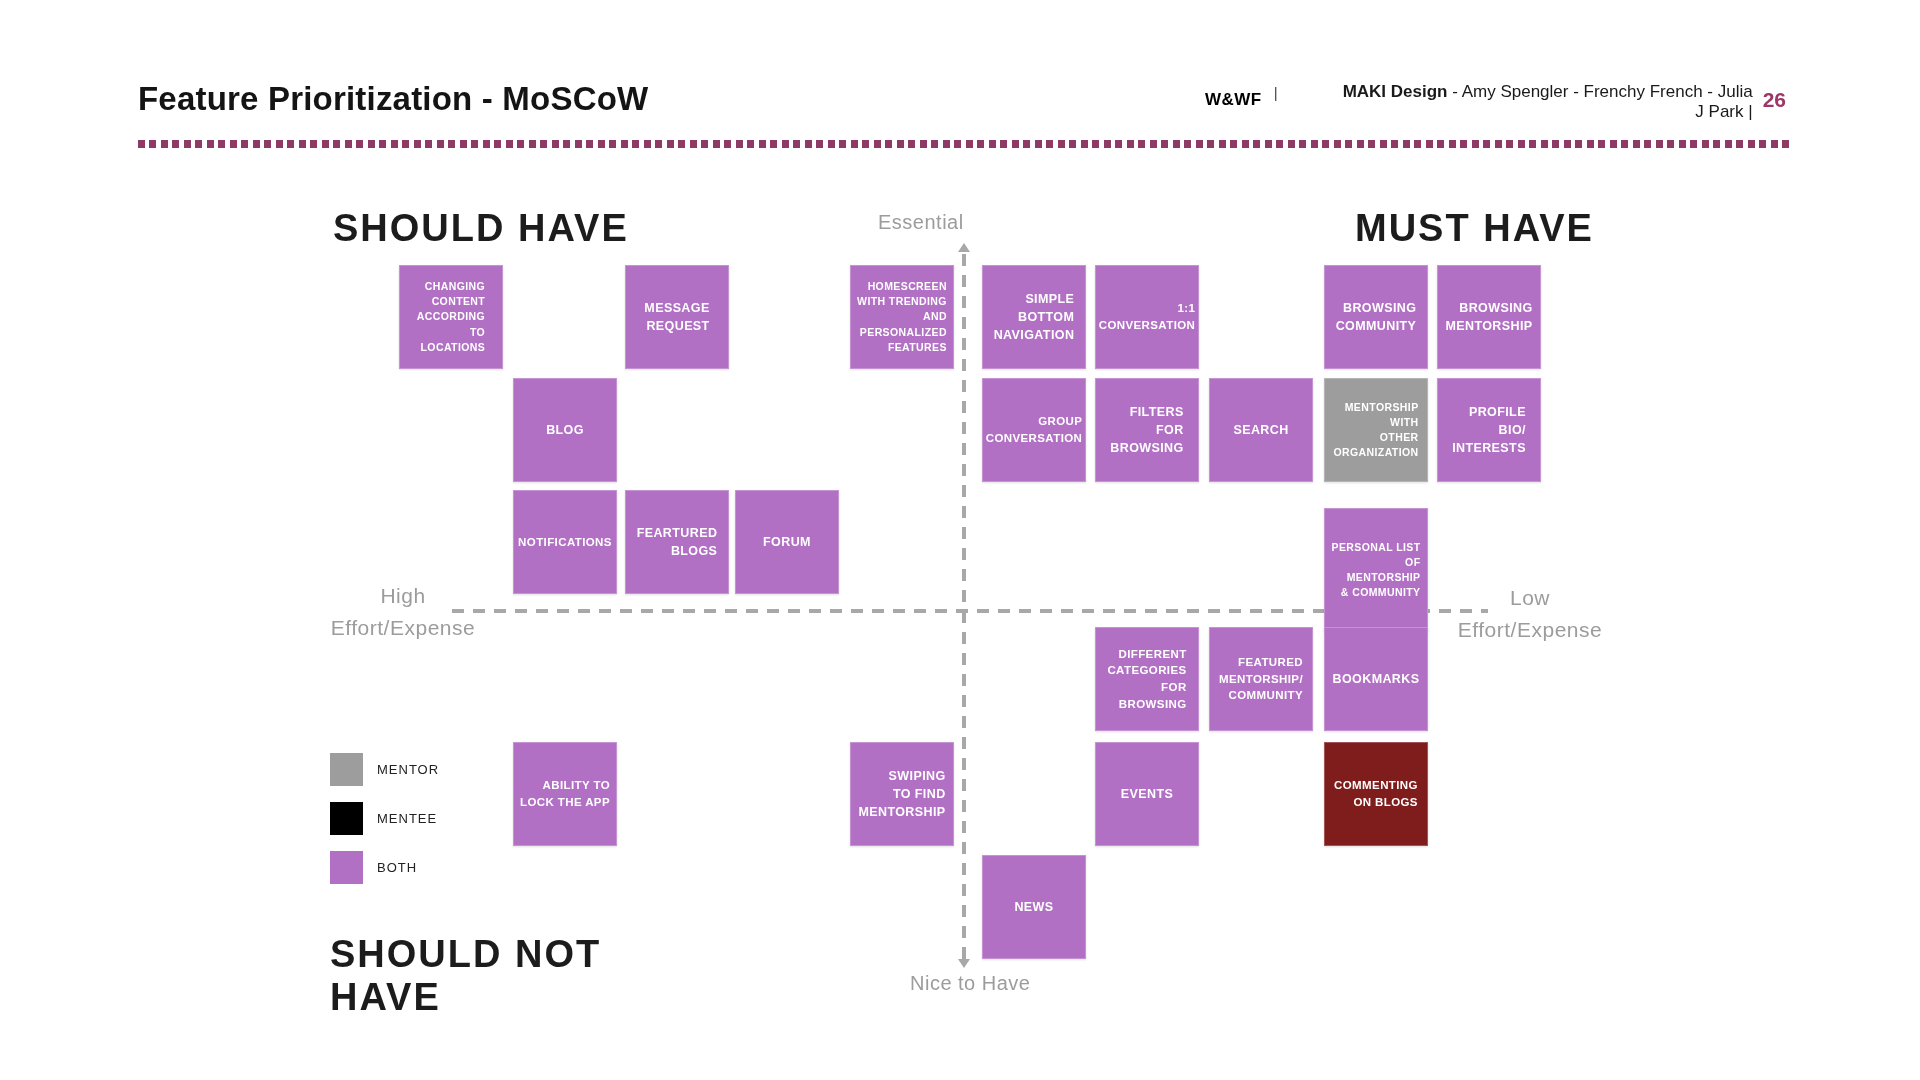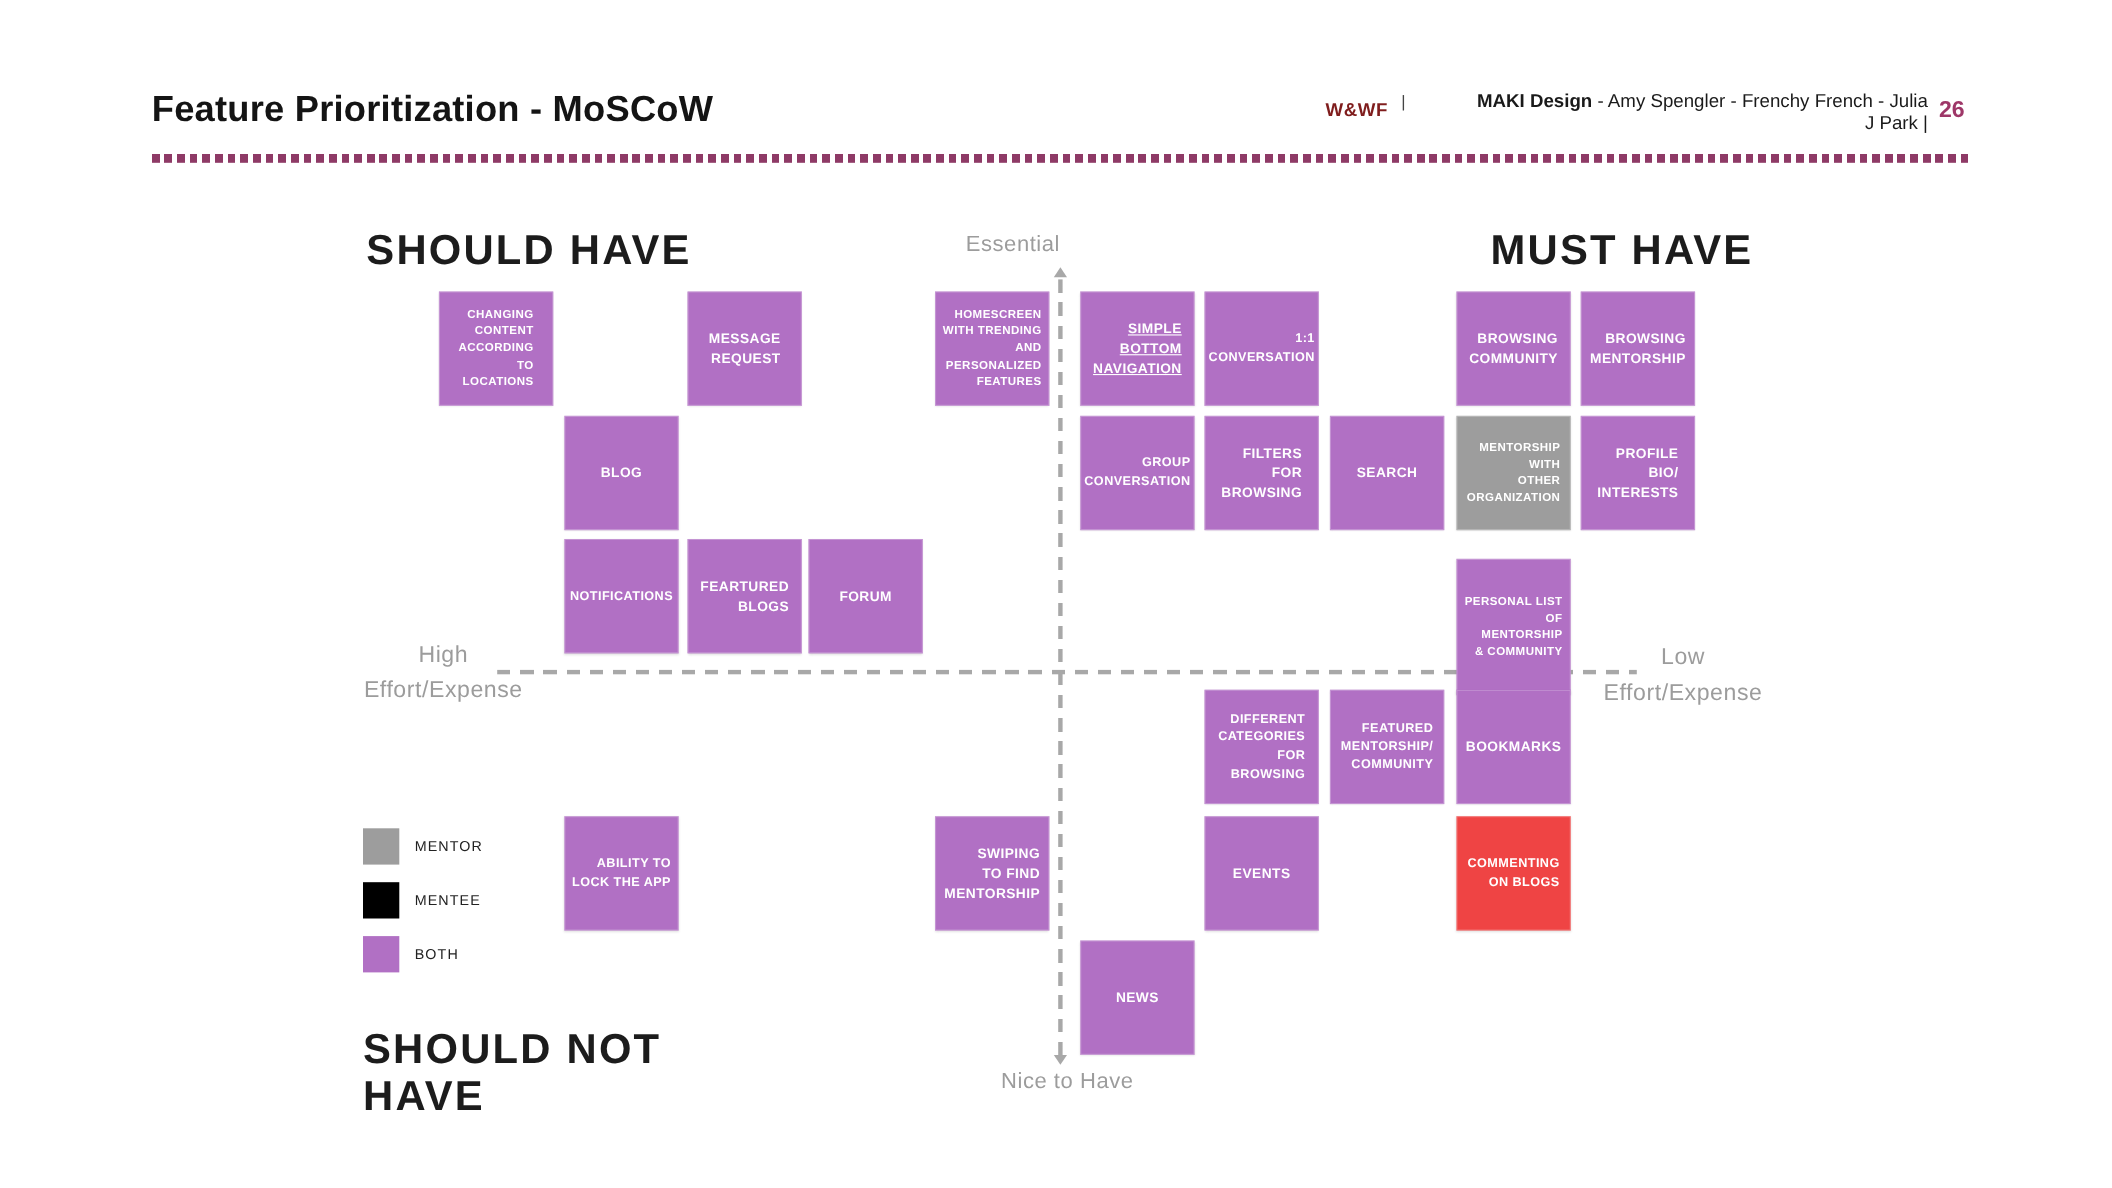--- a/index.html
+++ b/index.html
@@ -2,21 +2,21 @@
 <html><head>
 <meta charset="utf-8">
 <style>
   html,body{margin:0;padding:0;background:#ffffff;}
   body{font-family:"Liberation Sans","DejaVu Sans",sans-serif;}
   .slide{position:relative;width:1920px;height:1080px;background:#ffffff;overflow:hidden;}
 
   
   .title{position:absolute;left:138px;top:80px;font-size:33px;font-weight:bold;color:#141414;letter-spacing:.2px;}
   .header-right{position:absolute;left:1205px;top:82px;width:600px;display:flex;align-items:flex-start;}
-  .brand{color:#7f1d1d;font-weight:bold;font-size:17px;margin-top:8px;letter-spacing:.5px;}
+  .brand{color:#000000;font-weight:bold;font-size:17px;margin-top:8px;letter-spacing:.5px;}
   .hdr-divider{color:#444;font-size:15px;margin:2px 10px 0 12px;}
   .team{width:465px;text-align:right;font-size:17px;color:#1a1a1a;line-height:20px;}
   .team b{font-weight:bold;text-align:right;}
   .page-num{color:#9e3768;font-weight:bold;font-size:21px;margin:6px 0 0 10px;}
   .dotted-rule{position:absolute;left:138px;top:140px;width:1652px;height:8px;
     background:repeating-linear-gradient(to right,#8e3a66 0 7px,transparent 7px 11.5px);}
 
   
   .quad{position:absolute;font-weight:bold;color:#1c1c1c;font-size:38px;letter-spacing:2px;line-height:43px;}
   .quad.tl{left:333px;top:207px;}
@@ -94,21 +94,21 @@
 ACCORDING
 TO
 LOCATIONS</div>
       <div class="feature md" style="left: 625px; top: 265px; width: 104px; height: 104px; background: rgb(177, 112, 196);">MESSAGE
 REQUEST</div>
       <div class="feature xs" style="left: 850px; top: 265px; width: 104px; height: 104px; background: rgb(177, 112, 196);">HOMESCREEN
 WITH TRENDING
 AND
 PERSONALIZED
 FEATURES</div>
-      <div class="feature md" style="left: 982px; top: 265px; width: 104px; height: 104px; background: rgb(177, 112, 196); text-decoration: underline;">SIMPLE
+      <div class="feature md" style="left: 982px; top: 265px; width: 104px; height: 104px; background: rgb(177, 112, 196);">SIMPLE
 BOTTOM
 NAVIGATION</div>
       <div class="feature sm" style="left: 1095px; top: 265px; width: 104px; height: 104px; background: rgb(177, 112, 196);">1:1
 CONVERSATION</div>
       <div class="feature md" style="left: 1324px; top: 265px; width: 104px; height: 104px; background: rgb(177, 112, 196);">BROWSING
 COMMUNITY</div>
       <div class="feature md" style="left: 1437px; top: 265px; width: 104px; height: 104px; background: rgb(177, 112, 196);">BROWSING
 MENTORSHIP</div>
       <div class="feature md" style="left: 513px; top: 378px; width: 104px; height: 104px; background: rgb(177, 112, 196);">BLOG</div>
       <div class="feature sm" style="left: 982px; top: 378px; width: 104px; height: 104px; background: rgb(177, 112, 196);">GROUP
@@ -139,21 +139,21 @@
       <div class="feature sm" style="left: 1209px; top: 627px; width: 104px; height: 104px; background: rgb(177, 112, 196);">FEATURED
 MENTORSHIP/
 COMMUNITY</div>
       <div class="feature md" style="left: 1324px; top: 627px; width: 104px; height: 104px; background: rgb(177, 112, 196);">BOOKMARKS</div>
       <div class="feature sm" style="left: 513px; top: 742px; width: 104px; height: 104px; background: rgb(177, 112, 196);">ABILITY TO
 LOCK THE APP</div>
       <div class="feature md" style="left: 850px; top: 742px; width: 104px; height: 104px; background: rgb(177, 112, 196);">SWIPING
 TO FIND
 MENTORSHIP</div>
       <div class="feature md" style="left: 1095px; top: 742px; width: 104px; height: 104px; background: rgb(177, 112, 196);">EVENTS</div>
-      <div class="feature sm" style="left: 1324px; top: 742px; width: 104px; height: 104px; background: #ef4444;">COMMENTING
+      <div class="feature sm" style="left: 1324px; top: 742px; width: 104px; height: 104px; background: #7f1d1d;">COMMENTING
 ON BLOGS</div>
       <div class="feature md" style="left: 982px; top: 855px; width: 104px; height: 104px; background: rgb(177, 112, 196);">NEWS</div>
     </div>
 
   <div class="legend">
       <div class="legend-row">
         <span class="swatch" style="background: rgb(157, 157, 157);"></span>
         <span class="legend-label">MENTOR</span>
       </div>
       <div class="legend-row">

